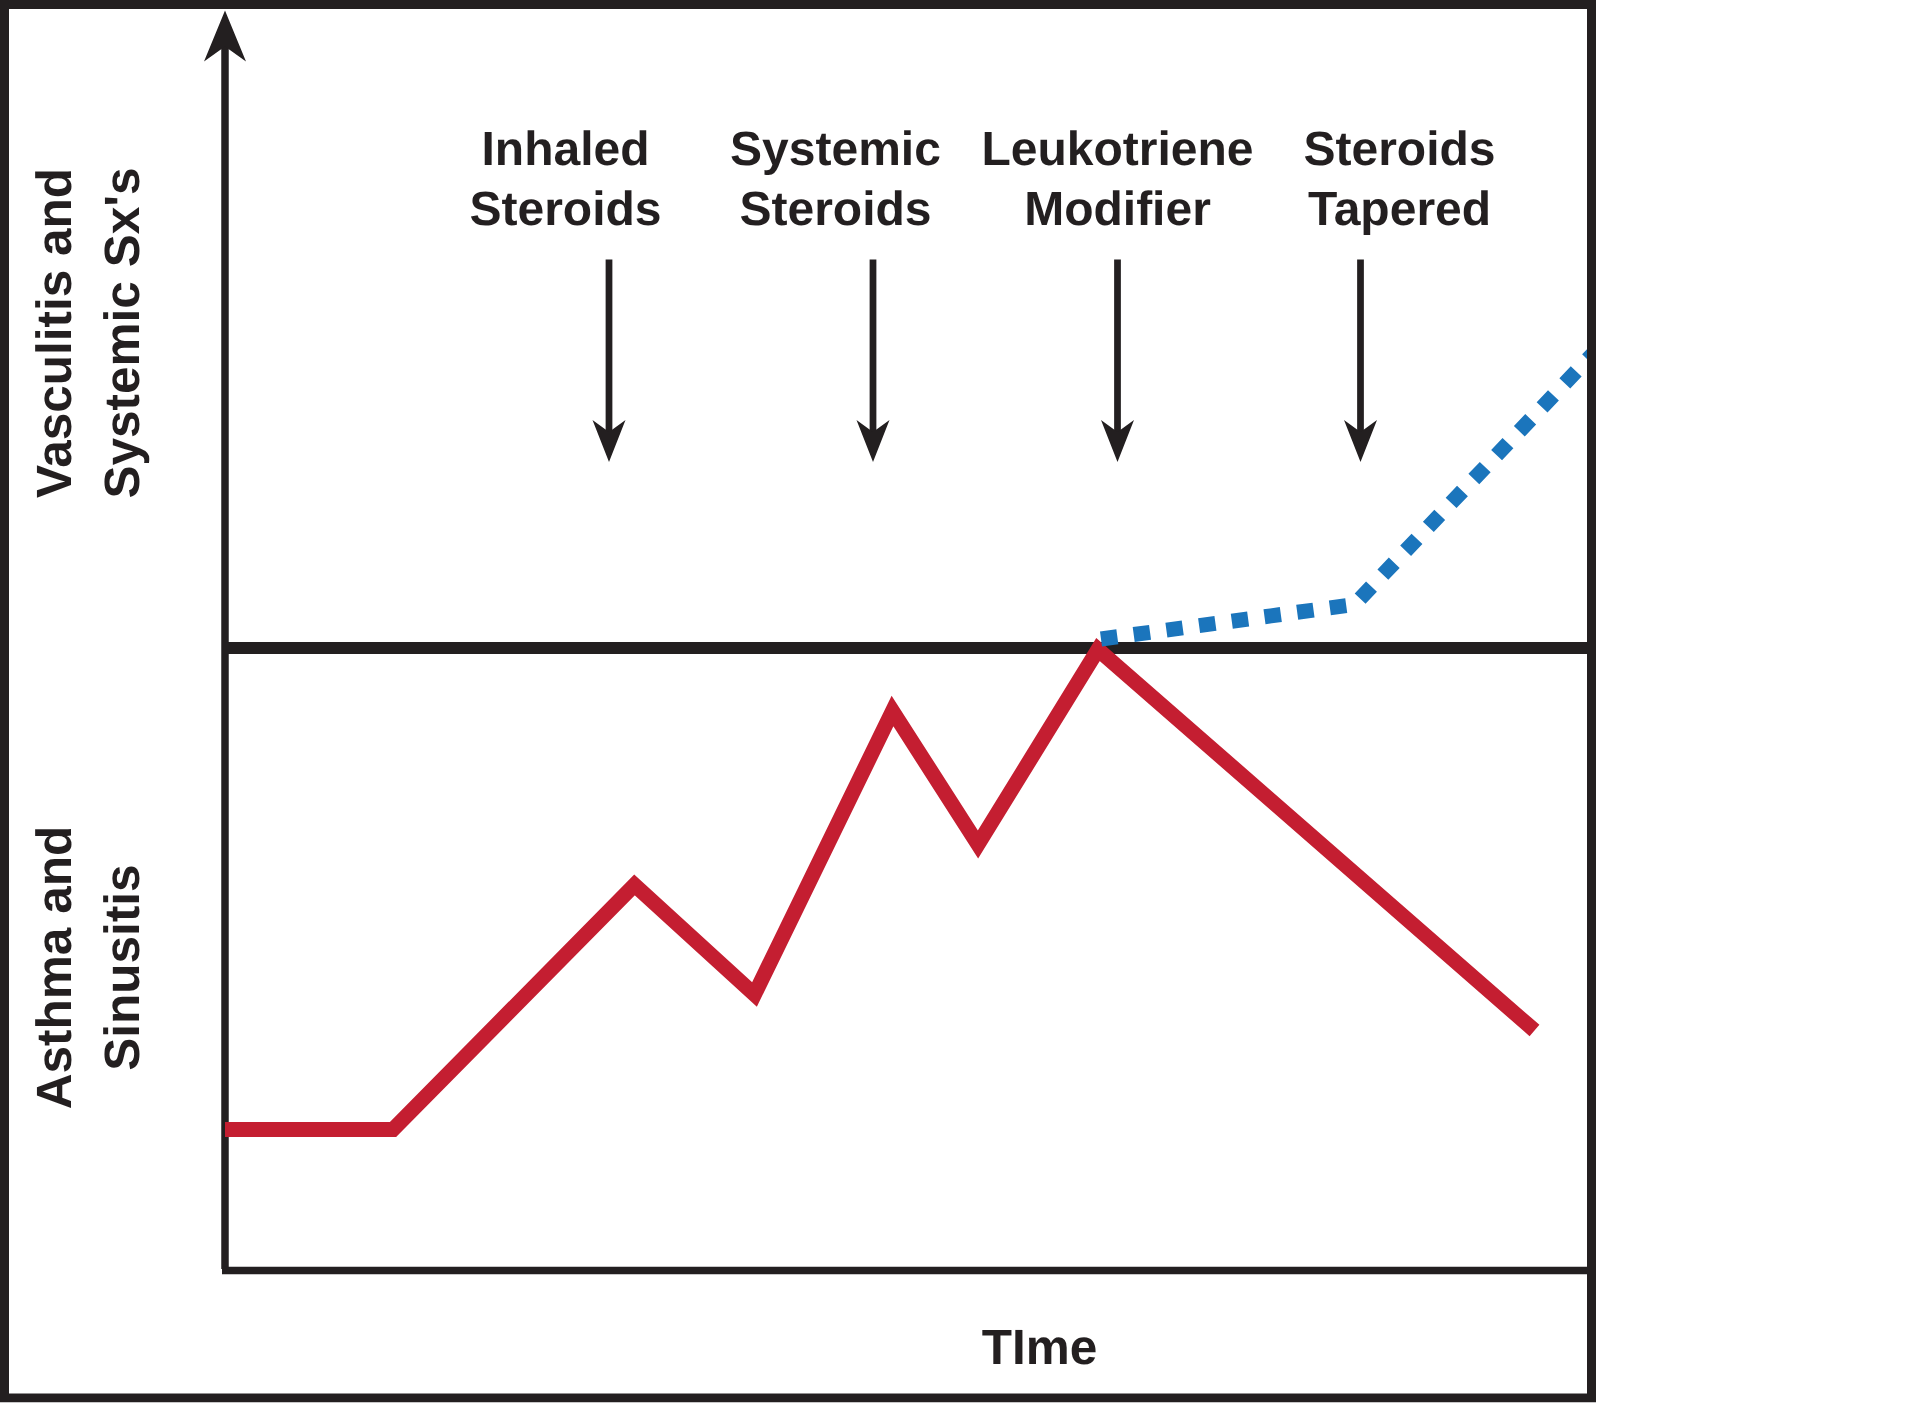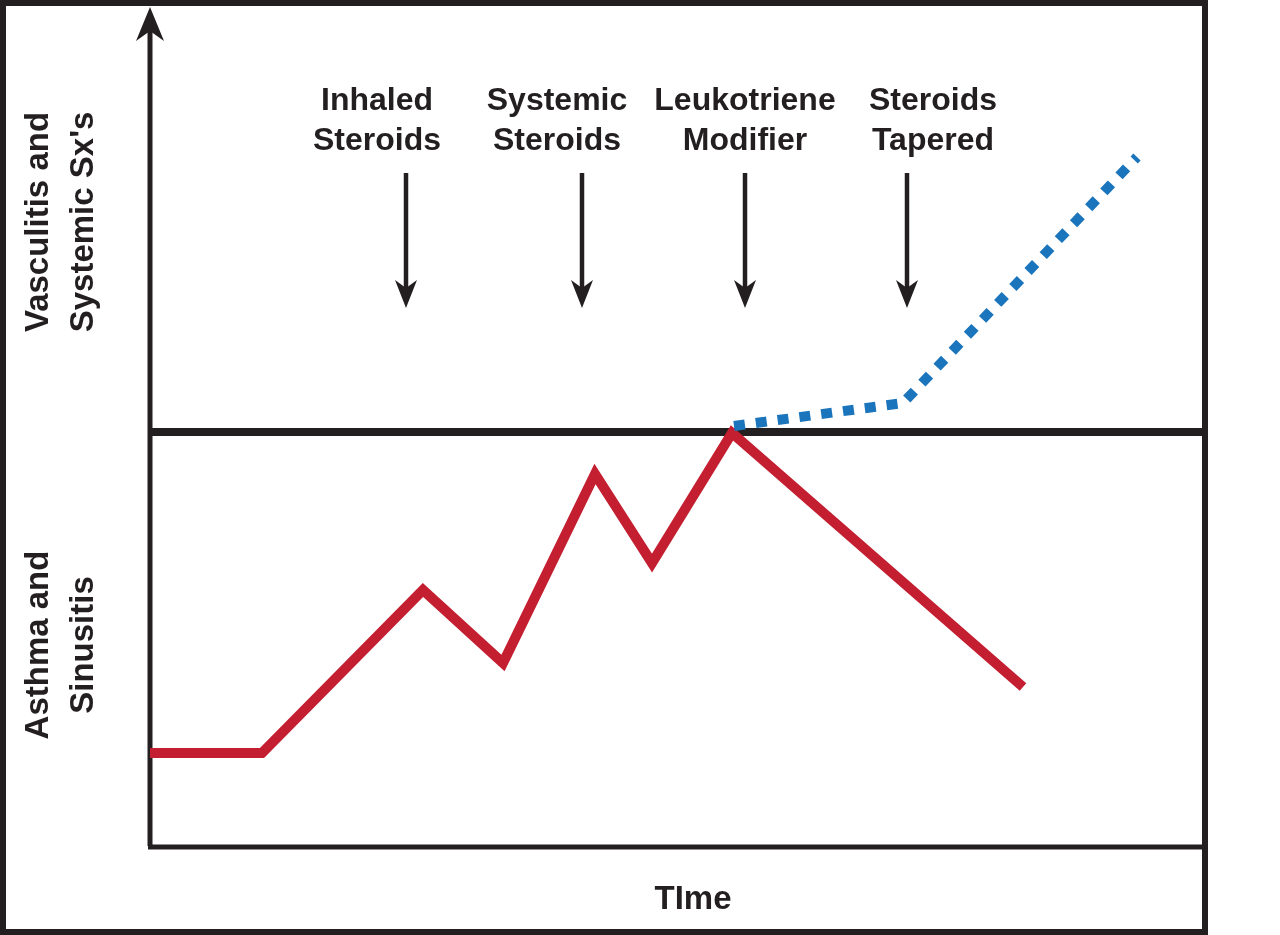--- a/index.html
+++ b/index.html
@@ -2,21 +2,21 @@
 <html><head>
 <meta charset="utf-8">
 <style>
   html, body {
     margin: 0;
     padding: 0;
     background: #ffffff;
   }
   .figure-frame {
     position: relative;
-    width: 1208px;
+    width: 1064px;
     height: 935px;
     box-sizing: border-box;
     border: 6px solid #231f20;
     background: #ffffff;
     overflow: hidden;
   }
   .figure-frame svg {
     position: absolute;
     left: -6px;
     top: -6px;

